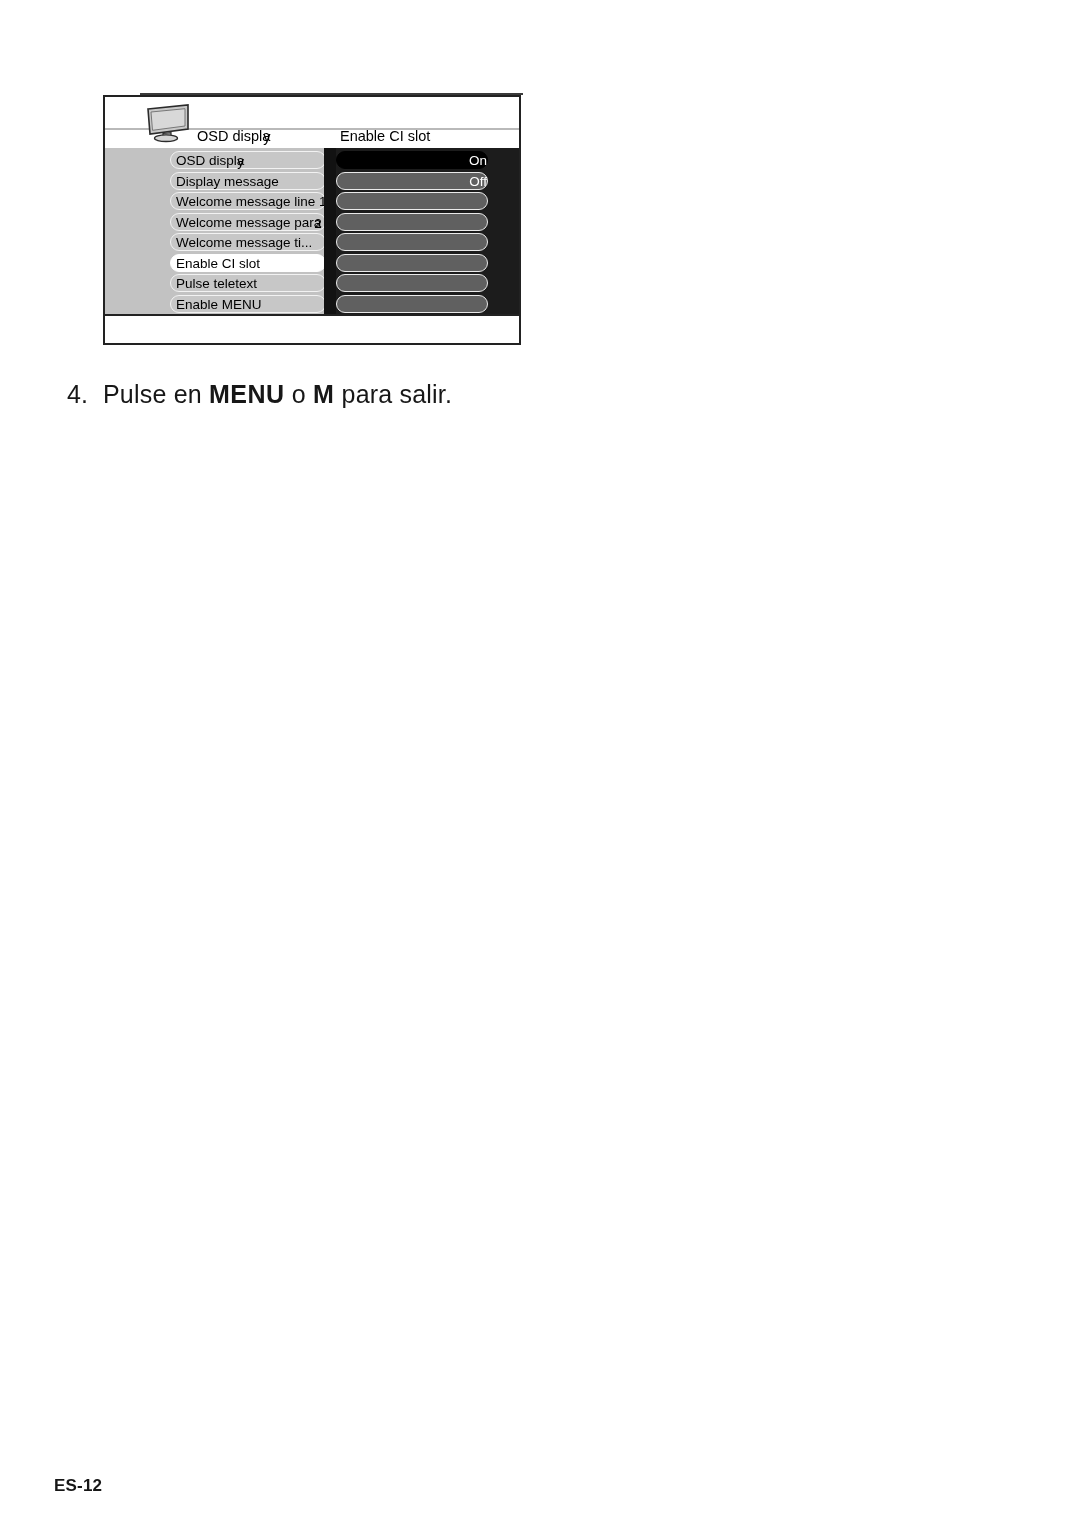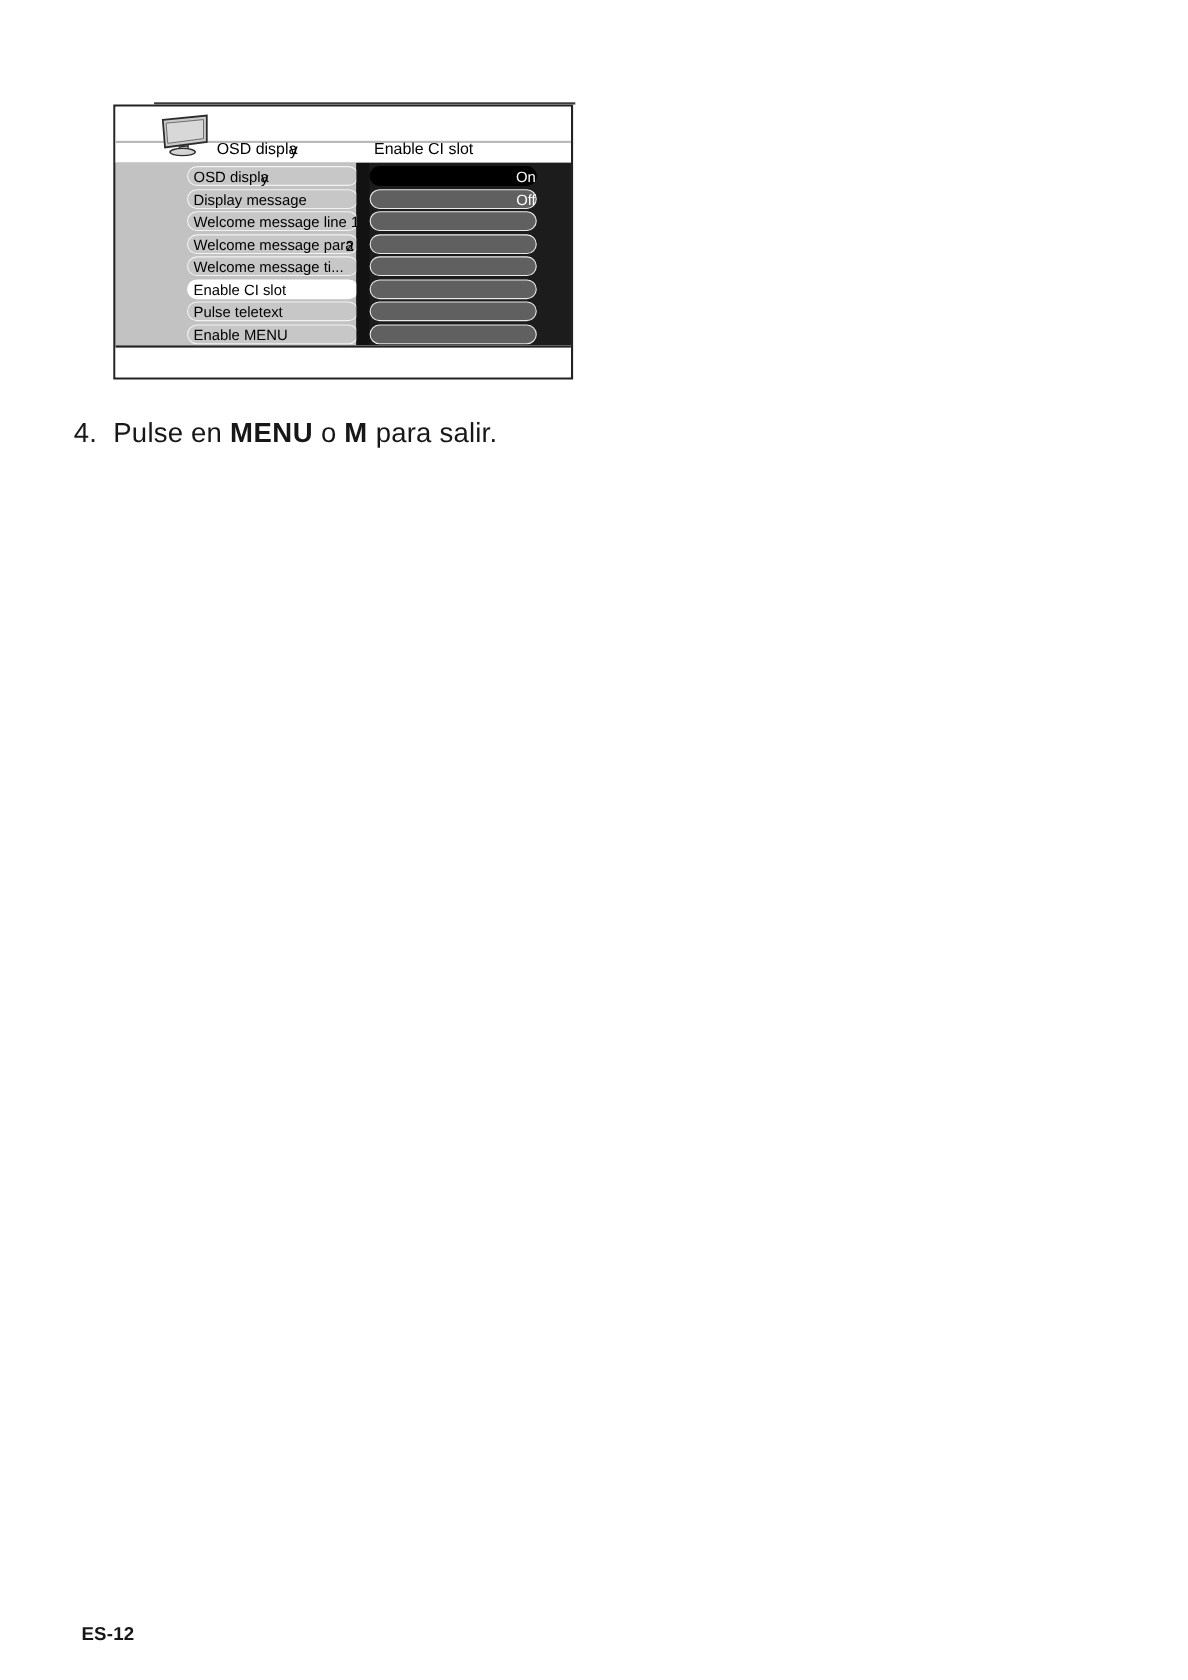--- a/index.html
+++ b/index.html
@@ -199,21 +199,21 @@
     width: 36px;
   }
   .kbd {
     font-weight: bold;
     letter-spacing: 0.5px;
   }
 
   
   .page-footer {
     position: absolute;
-    left: 74px;
+    left: 54px;
     top: 1476px;
     font-size: 17px;
     font-weight: bold;
     color: #161616;
     letter-spacing: 0.2px;
   }
 </style>
 </head>
 <body>
 

